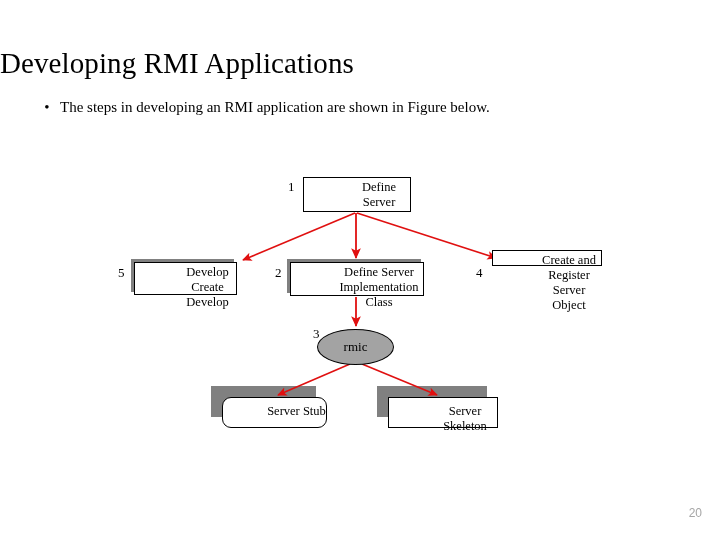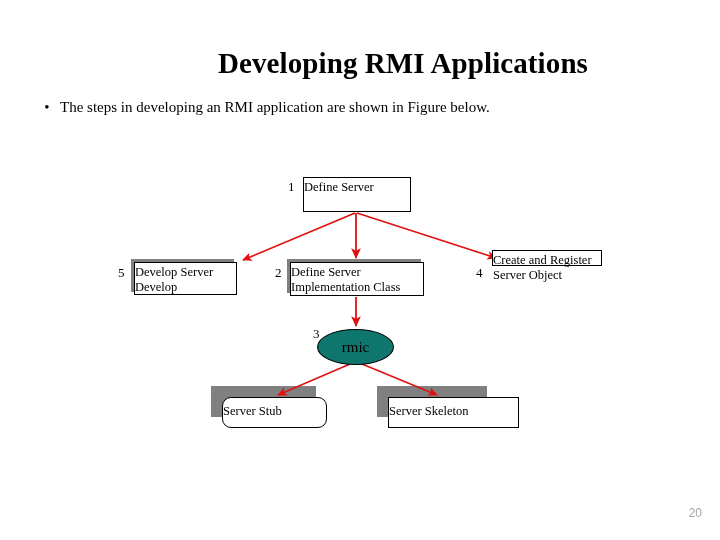--- a/index.html
+++ b/index.html
@@ -16,23 +16,23 @@
     font-family: "Liberation Serif", "DejaVu Serif", serif;
     color: #000000;
   }
 
   
   #slide-title {
     position: absolute;
     left: 0;
     top: 26px;
     width: 588px;
-    text-align: right;
+    text-align: left;
     font-size: 29px;
-    font-weight: bold;
+    font-weight: normal;
     letter-spacing: 0.1px;
     line-height: 36px;
     white-space: nowrap;
   }
 
   
   #bullet-list {
     position: absolute;
     left: 34px;
     top: 97px;
@@ -65,46 +65,47 @@
   }
   #rmi-figure svg {
     display: block;
   }
 
   .node-box {
     position: absolute;
     box-sizing: border-box;
     background: #ffffff;
     border: 1px solid #000000;
-    text-align: left;
+    text-align: center;
     font-size: 12.5px;
     line-height: 15px;
     padding-top: 2px;
     z-index: 3;
+    padding-left: 44px;
   }
   .node-shadow {
     position: absolute;
     background: #808080;
     z-index: 1;
   }
   .step-num {
     position: absolute;
     font-size: 13px;
     line-height: 14px;
     color: #000000;
     z-index: 4;
   }
   .node-ellipse {
     position: absolute;
     box-sizing: border-box;
-    background: #0f766e;
+    background: #a3a3a3;
     border: 1.4px solid #000000;
     border-radius: 50%;
     text-align: right;
-    font-size: 15px;
+    font-size: 13px;
     line-height: 14px;
     z-index: 3;
     display: flex;
     align-items: center;
     justify-content: center;
   }
 
   
   #node-define-interface { left: 303px; top: 27px; width: 108px; height: 35px; }
   #num-1 { left: 288px; top: 30px; }
@@ -119,21 +120,21 @@
 
   #node-create-register { left: 492px; top: 100px; width: 110px; height: 16px; }
   #num-4 { left: 476px; top: 116px; }
 
   #node-rmic { left: 317px; top: 179px; width: 77px; height: 36px; }
   #num-3 { left: 313px; top: 177px; }
 
   #node-server-stub { left: 222px; top: 247px; width: 105px; height: 31px; border-radius: 9px; }
   #shadow-server-stub { left: 211px; top: 236px; width: 105px; height: 31px; }
 
-  #node-server-skeleton { left: 388px; top: 247px; width: 131px; height: 31px; }
+  #node-server-skeleton { left: 388px; top: 247px; width: 110px; height: 31px; }
   #shadow-server-skeleton { left: 377px; top: 236px; width: 110px; height: 31px; }
 
   
   #page-number {
     position: absolute;
     right: 18px;
     bottom: 20px;
     font-size: 12px;
     color: #a6a6a6;
     font-family: "Liberation Sans", sans-serif;
@@ -174,21 +175,21 @@
   </svg>
 
   <span class="step-num" id="num-1">1</span>
   <div class="node-box" id="node-define-interface">
     <div>Define Server</div>
   </div>
 
   <span class="step-num" id="num-5">5</span>
   <div class="node-shadow" id="shadow-develop-client"></div>
   <div class="node-box" id="node-develop-client">
-    <div>Develop Server</div>
+    <div>Develop Create</div>
     <div>Develop</div>
   </div>
 
   <span class="step-num" id="num-2">2</span>
   <div class="node-shadow" id="shadow-define-impl"></div>
   <div class="node-box" id="node-define-impl">
     <div>Define Server</div>
     <div>Implementation Class</div>
   </div>
 

